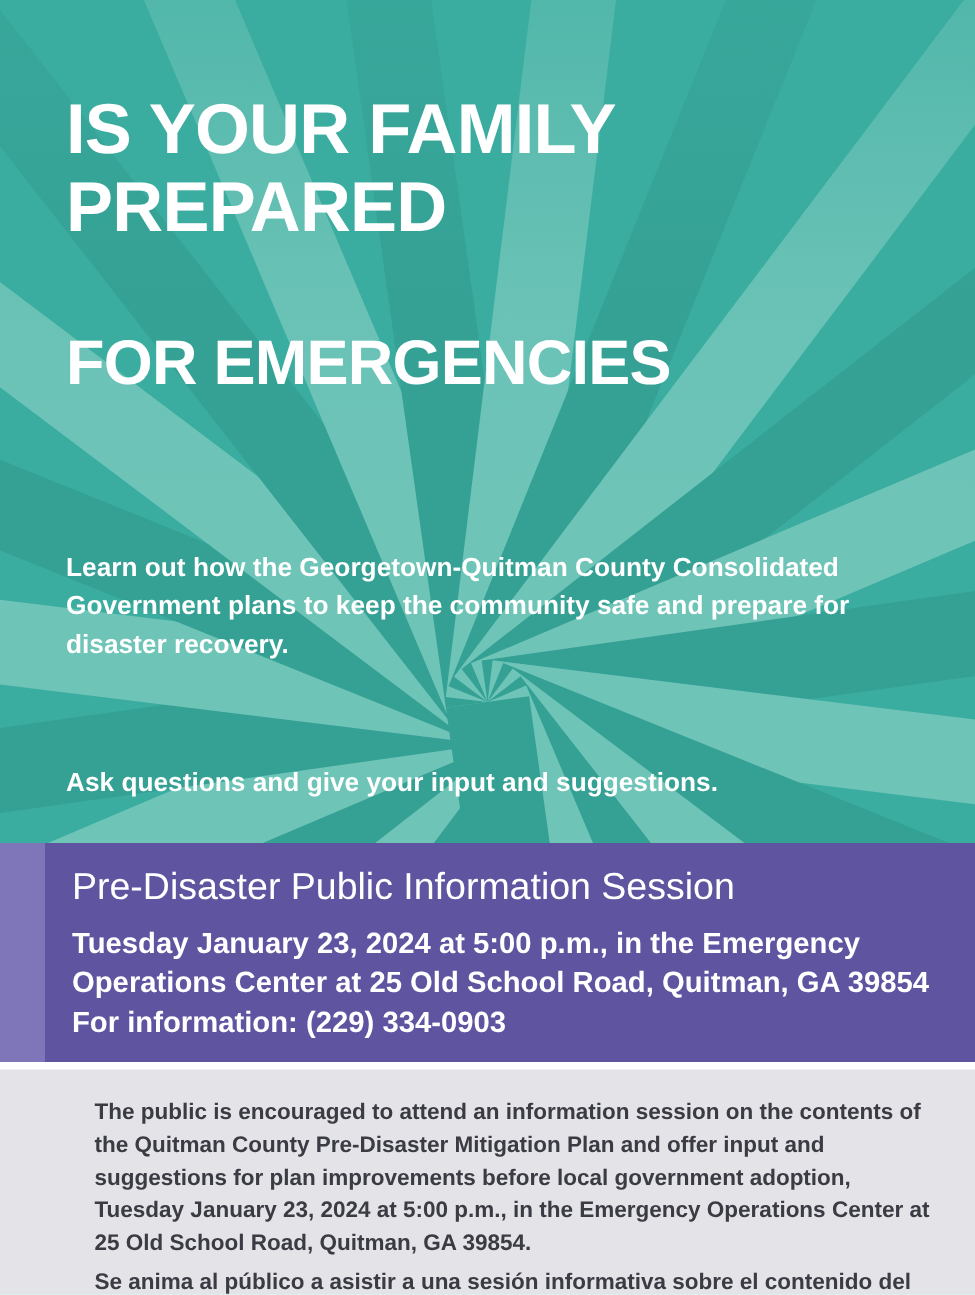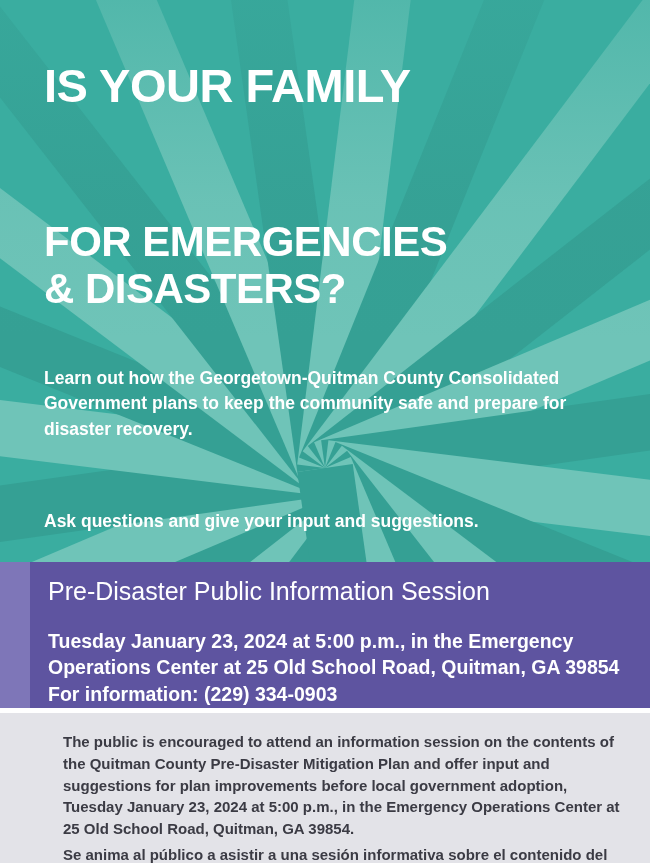--- a/index.html
+++ b/index.html
@@ -133,21 +133,20 @@
   }
   .band-details {
     position: absolute;
     left: 48px;
     top: 54px;
     width: 580px;
     color: #ffffff;
     font-size: 19.5px;
     font-weight: bold;
     line-height: 1.35;
-    margin-top: 12px;
   }
 
   
   .footer {
     position: absolute;
     left: 0;
     top: 713px;
     width: 650px;
     height: 150px;
     background: #e3e3e8;
@@ -196,24 +195,24 @@
         <div class="ray" style="transform: rotate(307deg);"></div>
         <div class="ray dark" style="transform: rotate(322deg);"></div>
         <div class="ray" style="transform: rotate(337deg);"></div>
         <div class="ray dark" style="transform: rotate(352deg);"></div>
       </div>
     <div class="hero-fade"></div>
 
     <div class="hero-content">
       <div class="headline1">
         <div>IS YOUR FAMILY</div>
+        <div>PREPARED</div>
       </div>
       <div class="headline2">
         <div>FOR EMERGENCIES</div>
-        <div>&amp; DISASTERS?</div>
       </div>
 
       <div class="para p1">Learn out how the Georgetown-Quitman County Consolidated Government plans to keep the community safe and prepare for disaster recovery.</div>
       <div class="para p3">Ask questions and give your input and suggestions.</div>
     </div>
   </div>
 
   <div class="band">
     <div class="band-accent"></div>
     <div class="band-title">Pre-Disaster Public Information Session</div>

